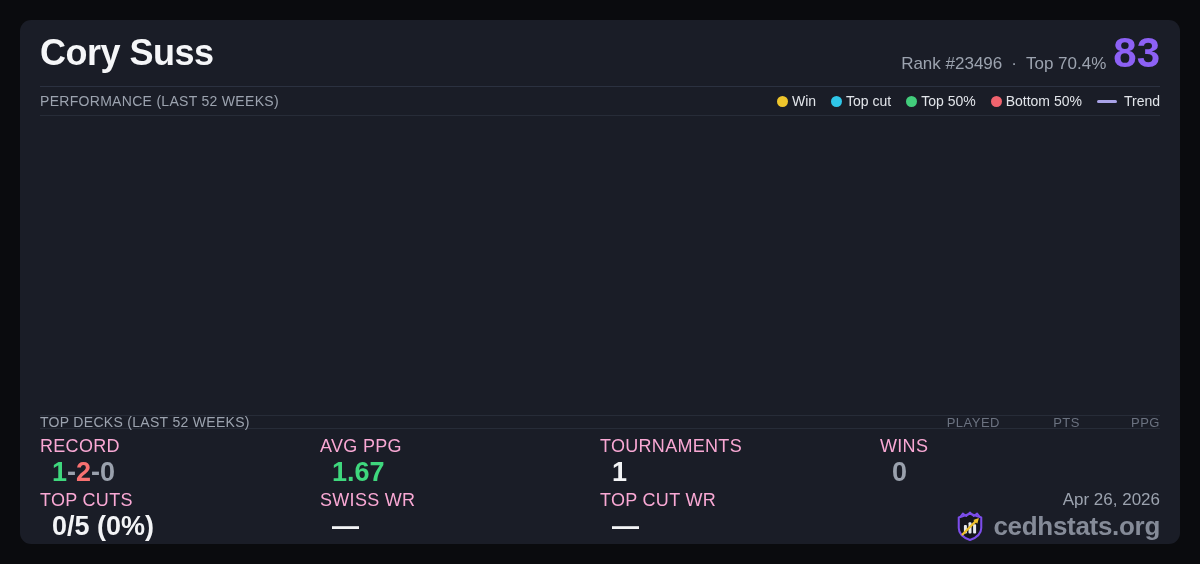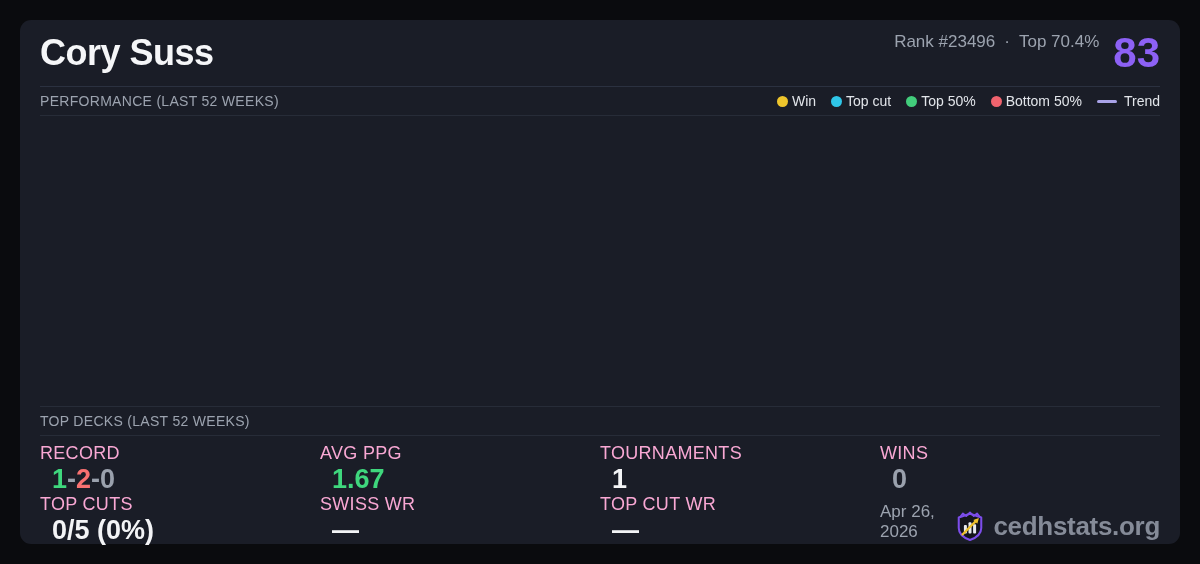--- a/index.html
+++ b/index.html
@@ -28,22 +28,22 @@
     border-bottom: 1px solid #2b3140;
   }
   .title {
     font-size: 36px;
     font-weight: 700;
     color: #f5f6f8;
     letter-spacing: -0.5px;
   }
   .header-right {
     display: flex;
-    align-items: flex-start;
-    gap: 14px;
+    align-items: flex-end;
+    gap: 7px;
   }
   .rank-text {
     font-size: 17px;
     color: #9ca3af;
     display: flex;
     gap: 9px;
     align-items: center;
   }
   .score {
     font-size: 42px;
@@ -52,21 +52,21 @@
     line-height: 1;
   }
   
   .section-row {
     display: flex;
     align-items: center;
     justify-content: space-between;
     border-bottom: 1px solid #272c38;
   }
   .perf-row { height: 29px; }
-  .decks-row { height: 30px; border-top: 1px solid #272c38; gap: 32px; }
+  .decks-row { height: 14px; border-top: 1px solid #272c38; gap: 32px; }
   .section-title {
     font-size: 14px;
     color: #9ca3af;
     letter-spacing: 0.3px;
   }
   
   .legend {
     display: flex;
     align-items: flex-end;
     gap: 15px;
@@ -124,21 +124,21 @@
   }
   .val-green { color: #3fd77d; }
   .val-red   { color: #f87171; }
   .val-gray  { color: #9aa1ad; }
   .rec-sep   { color: #9aa1ad; }
   
   .footer-cell {
     grid-column: 4;
     grid-row: 2;
     display: flex;
-    flex-direction: row;
+    flex-direction: column;
     align-items: flex-end;
     justify-content: center;
     padding-bottom: 2px;
   }
   .footer-date {
     font-size: 17px;
     color: #9ca3af;
   }
   .brand-row {
     display: flex;
@@ -192,20 +192,25 @@
         <span class="trend-swatch"></span>
         <span>Trend</span>
       </span>
     </div>
   </div>
 
   <div class="chart-area"></div>
 
   <div class="section-row decks-row">
     <span class="section-title">TOP DECKS (LAST 52 WEEKS)</span>
+    <div class="deck-cols">
+      <span class="deck-col">PLAYED</span>
+      <span class="deck-col">PTS</span>
+      <span class="deck-col">PPG</span>
+    </div>
   </div>
 
   <div class="stats-grid">
 
     <div class="stat-cell">
       <div class="stat-label">RECORD</div>
       <div class="stat-value"><span class="val-green">1</span><span class="rec-sep">-</span><span class="val-red">2</span><span class="rec-sep">-</span><span class="val-gray">0</span></div>
     </div>
 
     <div class="stat-cell">

